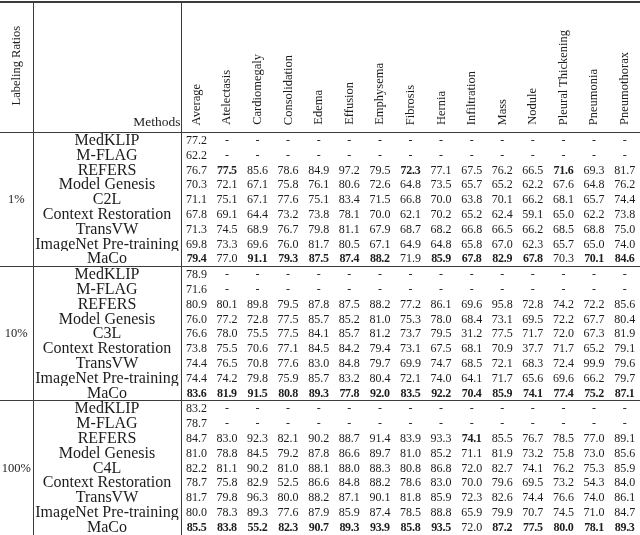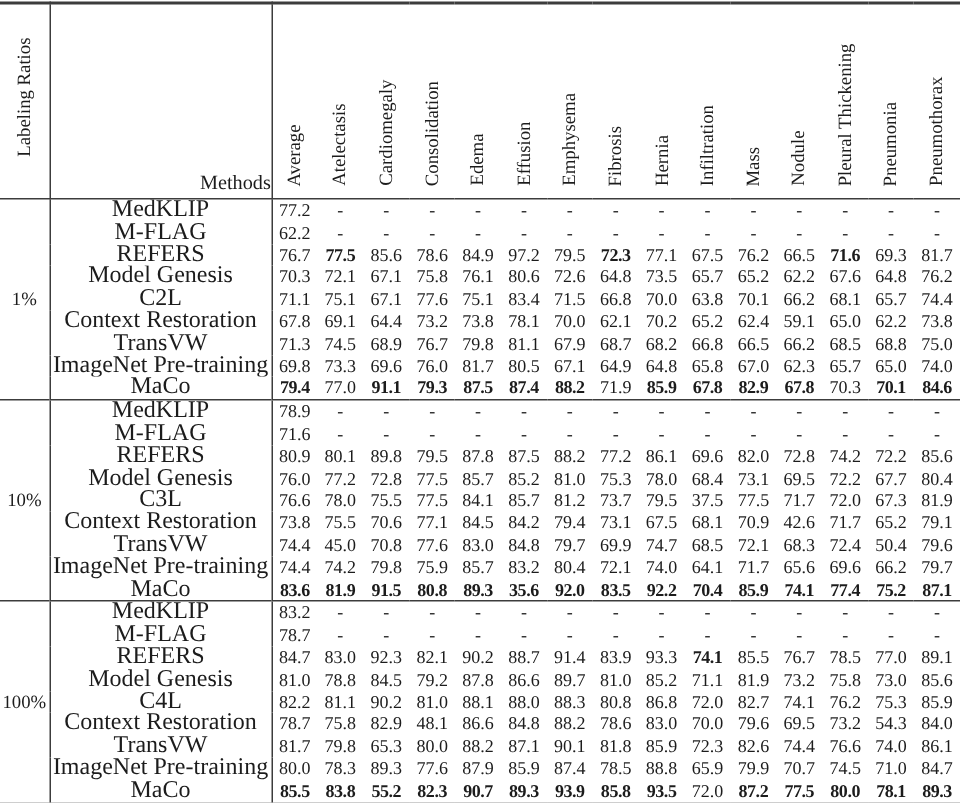--- a/index.html
+++ b/index.html
@@ -330,21 +330,21 @@
         <td class="value-cell">80.9</td>
         <td class="value-cell">80.1</td>
         <td class="value-cell">89.8</td>
         <td class="value-cell">79.5</td>
         <td class="value-cell">87.8</td>
         <td class="value-cell">87.5</td>
         <td class="value-cell">88.2</td>
         <td class="value-cell">77.2</td>
         <td class="value-cell">86.1</td>
         <td class="value-cell">69.6</td>
-        <td class="value-cell">82.0</td>
+        <td class="value-cell">95.8</td>
         <td class="value-cell">72.8</td>
         <td class="value-cell">74.2</td>
         <td class="value-cell">72.2</td>
         <td class="value-cell">85.6</td>
       </tr>
       <tr>
         <td class="method-cell">Model Genesis</td>
         <td class="value-cell">76.0</td>
         <td class="value-cell">77.2</td>
         <td class="value-cell">72.8</td>
@@ -365,61 +365,61 @@
         <td class="method-cell">C3L</td>
         <td class="value-cell">76.6</td>
         <td class="value-cell">78.0</td>
         <td class="value-cell">75.5</td>
         <td class="value-cell">77.5</td>
         <td class="value-cell">84.1</td>
         <td class="value-cell">85.7</td>
         <td class="value-cell">81.2</td>
         <td class="value-cell">73.7</td>
         <td class="value-cell">79.5</td>
-        <td class="value-cell">37.5</td>
+        <td class="value-cell">31.2</td>
         <td class="value-cell">77.5</td>
         <td class="value-cell">71.7</td>
         <td class="value-cell">72.0</td>
         <td class="value-cell">67.3</td>
         <td class="value-cell">81.9</td>
       </tr>
       <tr>
         <td class="method-cell">Context Restoration</td>
         <td class="value-cell">73.8</td>
         <td class="value-cell">75.5</td>
         <td class="value-cell">70.6</td>
         <td class="value-cell">77.1</td>
         <td class="value-cell">84.5</td>
         <td class="value-cell">84.2</td>
         <td class="value-cell">79.4</td>
         <td class="value-cell">73.1</td>
         <td class="value-cell">67.5</td>
         <td class="value-cell">68.1</td>
         <td class="value-cell">70.9</td>
-        <td class="value-cell">42.6</td>
+        <td class="value-cell">37.7</td>
         <td class="value-cell">71.7</td>
         <td class="value-cell">65.2</td>
         <td class="value-cell">79.1</td>
       </tr>
       <tr>
         <td class="method-cell">TransVW</td>
         <td class="value-cell">74.4</td>
-        <td class="value-cell">45.0</td>
+        <td class="value-cell">76.5</td>
         <td class="value-cell">70.8</td>
         <td class="value-cell">77.6</td>
         <td class="value-cell">83.0</td>
         <td class="value-cell">84.8</td>
         <td class="value-cell">79.7</td>
         <td class="value-cell">69.9</td>
         <td class="value-cell">74.7</td>
         <td class="value-cell">68.5</td>
         <td class="value-cell">72.1</td>
         <td class="value-cell">68.3</td>
         <td class="value-cell">72.4</td>
-        <td class="value-cell">50.4</td>
+        <td class="value-cell">99.9</td>
         <td class="value-cell">79.6</td>
       </tr>
       <tr>
         <td class="method-cell">ImageNet Pre-training</td>
         <td class="value-cell">74.4</td>
         <td class="value-cell">74.2</td>
         <td class="value-cell">79.8</td>
         <td class="value-cell">75.9</td>
         <td class="value-cell">85.7</td>
         <td class="value-cell">83.2</td>
@@ -433,21 +433,21 @@
         <td class="value-cell">66.2</td>
         <td class="value-cell">79.7</td>
       </tr>
       <tr>
         <td class="method-cell">MaCo</td>
         <td class="value-cell b">83.6</td>
         <td class="value-cell b">81.9</td>
         <td class="value-cell b">91.5</td>
         <td class="value-cell b">80.8</td>
         <td class="value-cell b">89.3</td>
-        <td class="value-cell b">35.6</td>
+        <td class="value-cell b">77.8</td>
         <td class="value-cell b">92.0</td>
         <td class="value-cell b">83.5</td>
         <td class="value-cell b">92.2</td>
         <td class="value-cell b">70.4</td>
         <td class="value-cell b">85.9</td>
         <td class="value-cell b">74.1</td>
         <td class="value-cell b">77.4</td>
         <td class="value-cell b">75.2</td>
         <td class="value-cell b">87.1</td>
       </tr>
@@ -540,38 +540,38 @@
         <td class="value-cell">74.1</td>
         <td class="value-cell">76.2</td>
         <td class="value-cell">75.3</td>
         <td class="value-cell">85.9</td>
       </tr>
       <tr>
         <td class="method-cell">Context Restoration</td>
         <td class="value-cell">78.7</td>
         <td class="value-cell">75.8</td>
         <td class="value-cell">82.9</td>
-        <td class="value-cell">48.1</td>
+        <td class="value-cell">52.5</td>
         <td class="value-cell">86.6</td>
         <td class="value-cell">84.8</td>
         <td class="value-cell">88.2</td>
         <td class="value-cell">78.6</td>
         <td class="value-cell">83.0</td>
         <td class="value-cell">70.0</td>
         <td class="value-cell">79.6</td>
         <td class="value-cell">69.5</td>
         <td class="value-cell">73.2</td>
         <td class="value-cell">54.3</td>
         <td class="value-cell">84.0</td>
       </tr>
       <tr>
         <td class="method-cell">TransVW</td>
         <td class="value-cell">81.7</td>
         <td class="value-cell">79.8</td>
-        <td class="value-cell">65.3</td>
+        <td class="value-cell">96.3</td>
         <td class="value-cell">80.0</td>
         <td class="value-cell">88.2</td>
         <td class="value-cell">87.1</td>
         <td class="value-cell">90.1</td>
         <td class="value-cell">81.8</td>
         <td class="value-cell">85.9</td>
         <td class="value-cell">72.3</td>
         <td class="value-cell">82.6</td>
         <td class="value-cell">74.4</td>
         <td class="value-cell">76.6</td>

